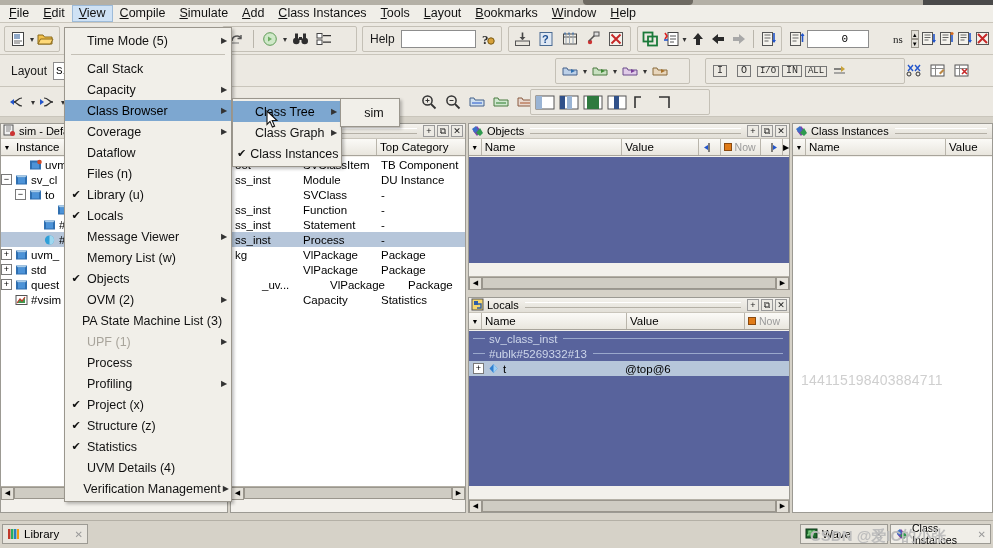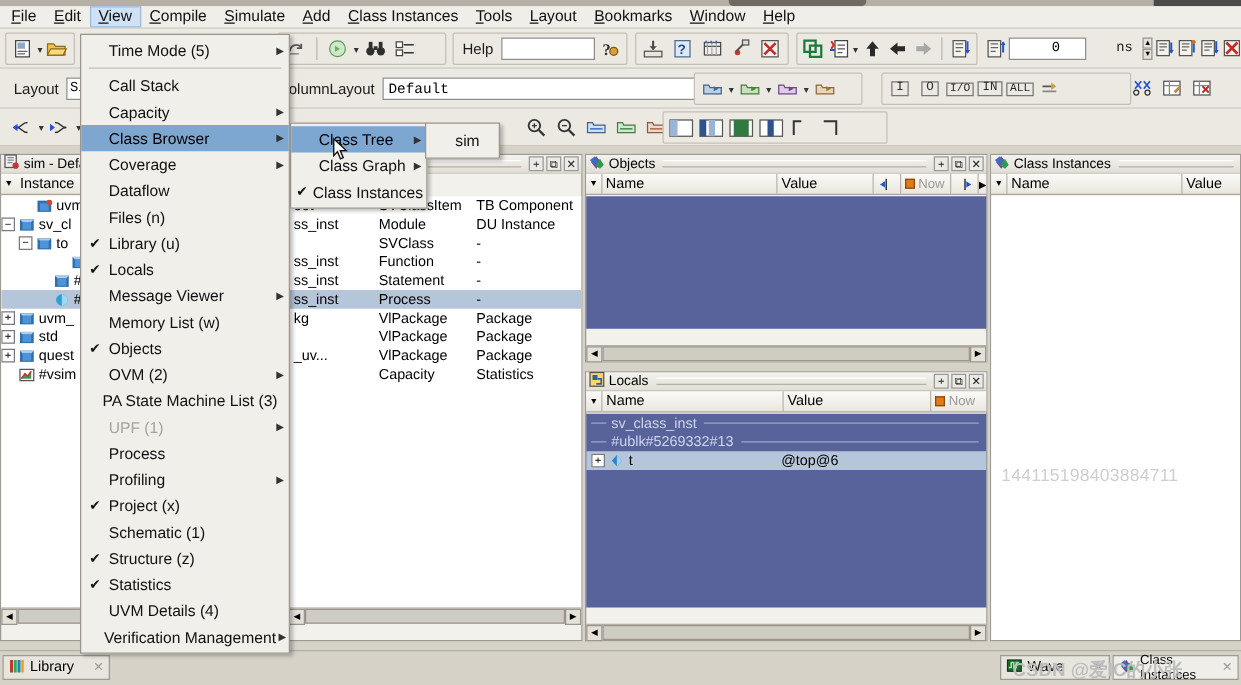--- a/index.html
+++ b/index.html
@@ -298,21 +298,21 @@
     <div class="grp nb" style="left:786px; width:205px;">
       <div class="ibtn">
         <svg width="16" height="16" viewBox="0 0 16 16">
             <rect x="1.5" y="1.5" width="10" height="13" fill="#f4f2ec" stroke="#555"></rect>
             <path d="M3.5 4h6M3.5 7h6M3.5 10h4" stroke="#666"></path>
             <path d="M13.5 11V3" stroke="#2255cc" stroke-width="1.6"></path>
             <path d="M11.5 5l2-3 2 3" fill="#2255cc"></path>
           </svg>
       </div>
       <input class="tfield" style="width: 62px; text-align: right; padding-right: 20px; font-family: &quot;Liberation Mono&quot;, monospace; font-size: 11px;" value="0">
-      <span class="lbl" style="margin-left:-22px; font-family:Liberation Mono, monospace; font-size:11px;padding-left:44px;">ns</span>
+      <span class="lbl" style="margin-left:-22px; font-family:Liberation Serif, serif; font-size:11px;padding-left:44px;">ns</span>
       <div class="spin">
           <div>▲</div>
           <div>▼</div>
         </div>
       <div class="ibtn">
         <svg width="16" height="16" viewBox="0 0 16 16">
             <rect x="1.5" y="1.5" width="10" height="12" fill="#f4f2ec" stroke="#555"></rect>
             <path d="M3.5 4h6M3.5 6.5h6M3.5 9h4" stroke="#666"></path>
             <path d="M13 3v8" stroke="#2255cc" stroke-width="1.6"></path>
             <path d="M11 9l2 3 2-3" fill="#2255cc"></path>
@@ -346,31 +346,20 @@
             <text x="3.5" y="11" font-size="7" fill="#7a2b18" font-weight="bold">10</text>
           </svg>
       </div>
     </div>
   </div>
 
   <div class="tbrow tbrow2">
     <div class="grp nb" style="left:4px;">
       <span class="lbl">Layout</span>
       <input class="tfield" style="width: 22px; font-family: &quot;Liberation Mono&quot;, monospace; font-size: 11px;" value="Si">
-    </div>
-    <div class="grp nb" style="left:224px;">
-      <span class="lbl">olumnLayout</span>
-      <div style="position:relative;">
-        <input class="tfield" style="width: 290px; font-family: &quot;Liberation Mono&quot;, monospace; font-size: 11.5px; padding-left: 4px;" value="Default">
-        <div style="position:absolute; right:1px; top:1px; width:18px; height:16px; background:#ece9e2; border:1px solid #8d8d8d; display:flex; align-items:center; justify-content:center;">
-          <svg width="11" height="8" viewBox="0 0 11 8">
-              <path d="M0 1h11L5.5 7z" fill="#111"></path>
-            </svg>
-        </div>
-      </div>
     </div>
 
     <div class="grp" style="left:555px; width:135px;">
       <div class="ibtn">
           <svg width="17" height="15" viewBox="0 0 17 15">
             <path d="M1 11V4h4l1 2h9v5z" fill="#bcd0e8" stroke="#44618a"></path>
             <path d="M9 5l4 2-4 2z" fill="#2f6fb0"></path>
           </svg>
         </div>
       <div class="caret">▾</div>
@@ -688,20 +677,25 @@
 
     <div class="pane" style="left:230px; top:6px; width:236px; height:390px;">
       <div class="paneTitle">
         <span class="gripline"></span>
         <span class="pbtns">
           <span class="pbtn">+</span>
           <span class="pbtn">⧉</span>
           <span class="pbtn">✕</span>
         </span>
       </div>
+      <div class="colhdr">
+        <span class="c" style="width:68px;"></span>
+        <span class="c" style="width:78px;">e</span>
+        <span class="c" style="flex:1; border-right:none;">Top Category</span>
+      </div>
       <div class="rows" id="classtree-rows" style="top:33px; bottom:26px; background:#fff;">
           <div class="row">
             <span class="c" style="width:68px;">oot</span>
             <span class="c" style="width:78px;">SVClassItem</span>
             <span class="c" style="flex:1;">TB Component</span>
           </div>
           <div class="row">
             <span class="c" style="width:68px;">ss_inst</span>
             <span class="c" style="width:78px;">Module</span>
             <span class="c" style="flex:1;">DU Instance</span>
@@ -730,21 +724,21 @@
             <span class="c" style="width:68px;">kg</span>
             <span class="c" style="width:78px;">VlPackage</span>
             <span class="c" style="flex:1;">Package</span>
           </div>
           <div class="row">
             <span class="c" style="width:68px;"></span>
             <span class="c" style="width:78px;">VlPackage</span>
             <span class="c" style="flex:1;">Package</span>
           </div>
           <div class="row">
-            <span class="c" style="width:68px;">_uv...</span>
+            <span class="c" style="width:68px;margin-left:27px;">_uv...</span>
             <span class="c" style="width:78px;">VlPackage</span>
             <span class="c" style="flex:1;">Package</span>
           </div>
           <div class="row">
             <span class="c" style="width:68px;"></span>
             <span class="c" style="width:78px;">Capacity</span>
             <span class="c" style="flex:1;">Statistics</span>
           </div>
         </div>
       <div class="hscroll" style="bottom:13px; right:0;">
@@ -1006,25 +1000,20 @@
         <span class="chk"></span>
         <span class="txt">Profiling</span>
         <span class="arr">▶</span>
       </div>
       <div class="mrow">
         <span class="chk">✔</span>
         <span class="txt">Project (x)</span>
         <span class="arr"></span>
       </div>
       <div class="mrow">
-        <span class="chk"></span>
-        <span class="txt">Schematic (1)</span>
-        <span class="arr"></span>
-      </div>
-      <div class="mrow">
         <span class="chk">✔</span>
         <span class="txt">Structure  (z)</span>
         <span class="arr"></span>
       </div>
       <div class="mrow">
         <span class="chk">✔</span>
         <span class="txt">Statistics</span>
         <span class="arr"></span>
       </div>
       <div class="mrow">

